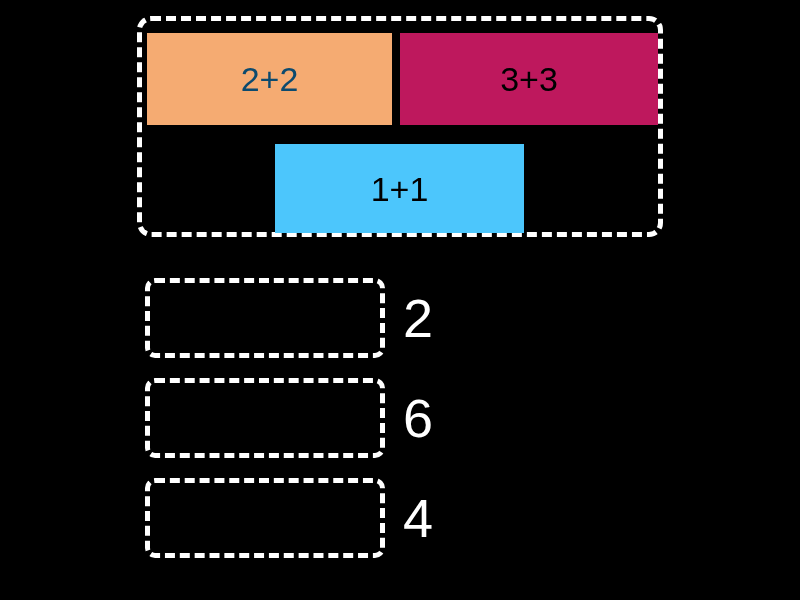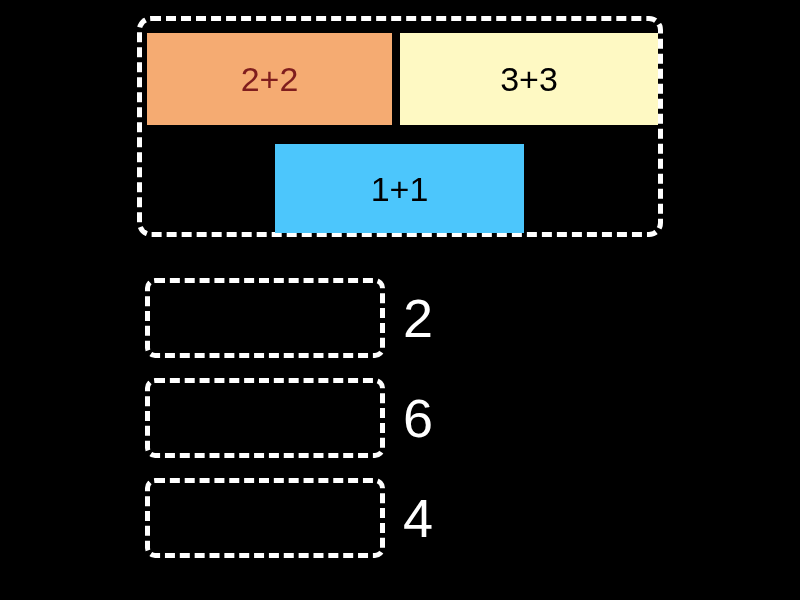--- a/index.html
+++ b/index.html
@@ -88,25 +88,25 @@
     line-height: 1;
     margin-left: 18px;
     user-select: none;
   }
 </style>
 </head>
 <body style="background-color: rgb(0, 0, 0);">
 
 <div id="source-tray">
 
-  <div class="tile" id="tile-2plus2" style="background-color: rgb(245, 171, 114); color: #7f1d1d;">
+  <div class="tile" id="tile-2plus2" style="background-color: rgb(245, 171, 114); color: #0c4a6e;">
     <span>2+2</span>
   </div>
 
-  <div class="tile" id="tile-3plus3" style="background-color: #fef9c3; color: rgb(0, 0, 0);">
+  <div class="tile" id="tile-3plus3" style="background-color: #be185d; color: rgb(0, 0, 0);">
     <span>3+3</span>
   </div>
 
   <div class="tile" id="tile-1plus1" style="background-color: rgb(76, 198, 252); color: rgb(0, 0, 0);">
     <span>1+1</span>
   </div>
 
 </div>
 
 <div class="answer-row" id="answer-row-0">

